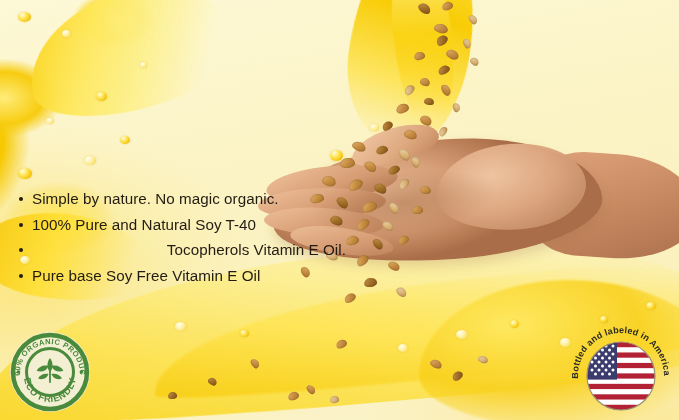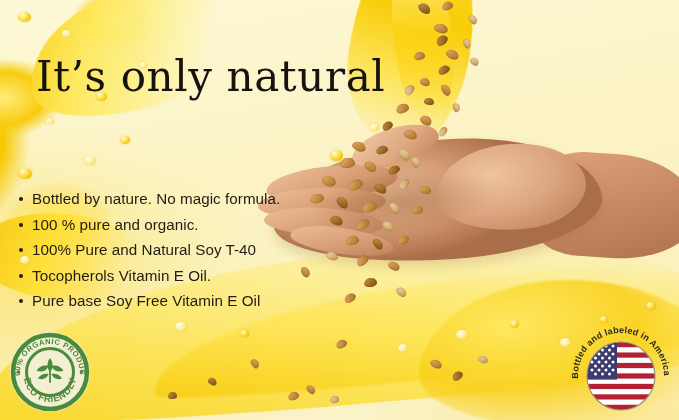--- a/index.html
+++ b/index.html
@@ -274,27 +274,25 @@
   <div class="seed" style="left:288px;top:392px;width:11px;height:8px;transform:rotate(-20deg);"></div>
   <div class="seed" style="left:306px;top:386px;width:10px;height:7px;transform:rotate(46deg);"></div>
   <div class="seed light" style="left:330px;top:396px;width:9px;height:7px;transform:rotate(-12deg);"></div>
   <div class="seed" style="left:430px;top:360px;width:12px;height:8px;transform:rotate(24deg);"></div>
   <div class="seed dark" style="left:452px;top:372px;width:11px;height:8px;transform:rotate(-38deg);"></div>
   <div class="seed light" style="left:478px;top:356px;width:10px;height:7px;transform:rotate(16deg);"></div>
   <div class="seed" style="left:336px;top:340px;width:11px;height:8px;transform:rotate(-26deg);"></div>
   <div class="seed" style="left:250px;top:360px;width:10px;height:7px;transform:rotate(52deg);"></div>
   <div class="seed dark" style="left:168px;top:392px;width:9px;height:7px;transform:rotate(-8deg);"></div>
 
-  <div id="headline">It’s only natural</div>
 
   <ul id="bullets">
-    <li>Bottled by nature. No magic formula.</li>
-    <li>100 % pure and organic.</li>
+    <li>Simple by nature. No magic organic.</li>
     <li>100% Pure and Natural Soy T-40</li>
-    <li style="padding-left:16px;">Tocopherols Vitamin E Oil.</li>
+    <li style="padding-left:16px;text-align:right;">Tocopherols Vitamin E Oil.</li>
     <li>Pure base Soy Free Vitamin E Oil</li>
   </ul>
 
   <div id="organic-badge">
     <svg viewBox="0 0 84 84" xmlns="http://www.w3.org/2000/svg">
       <defs>
         <path id="arcTop" d="M 12,44 A 30,30 0 0 1 72,44" fill="none"></path>
         <path id="arcBottom" d="M 16,46 A 26,26 0 0 0 68,46" fill="none"></path>
       </defs>
       <circle cx="42" cy="42" r="40" fill="#f3efd2"></circle>

